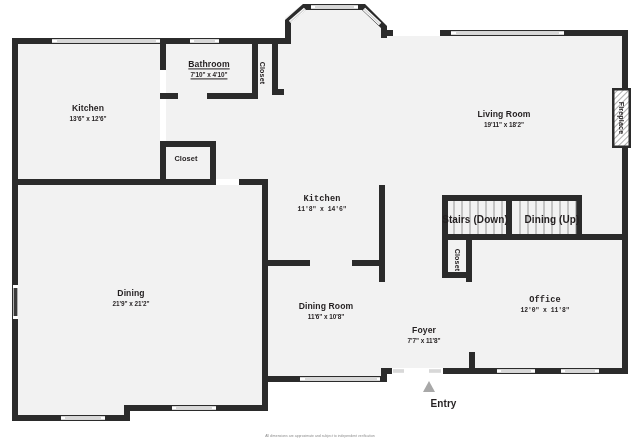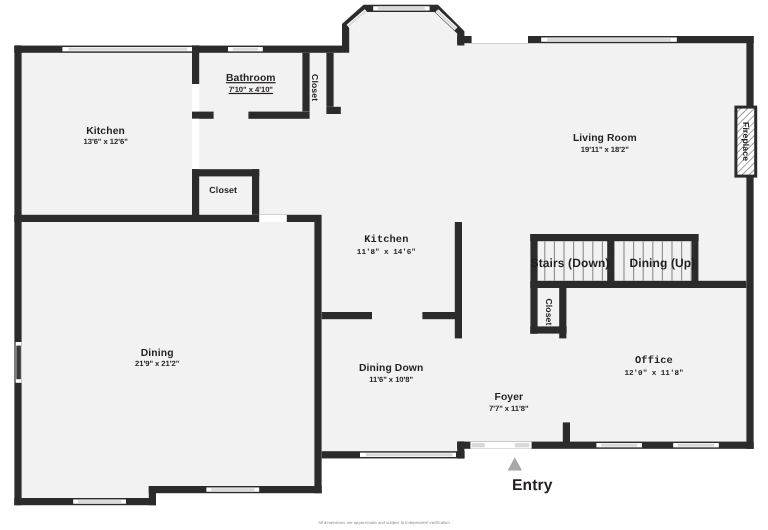--- a/index.html
+++ b/index.html
@@ -62,21 +62,21 @@
   .room-label.vertical {
     transform: translate(-50%, -50%) rotate(90deg);
   }
   .room-label.vertical .rname {
     font-size: 7.2px;
   }
   .room-label.stair .rname {
     font-size: 10px;
   }
   .room-label.entry .rname {
-    font-size: 13px;
+    font-size: 10px;
     margin-left: 29px;
   }
   .disclaimer {
     position: absolute;
     left: 50%;
     transform: translateX(-50%);
     bottom: 4px;
     font-size: 3.4px;
     color: #8a8a8a;
     letter-spacing: 0.05px;
@@ -292,21 +292,21 @@
     <div class="room-label vertical" style="left:457px; top:260px;">
       <span class="rname">Closet</span>
     </div>
 
     <div class="room-label" style="left:131px; top:298px;">
       <span class="rname">Dining</span>
       <span class="rdim">21'9" x 21'2"</span>
     </div>
 
     <div class="room-label" style="left:326px; top:311px;">
-      <span class="rname">Dining Down</span>
+      <span class="rname">Dining Room</span>
       <span class="rdim">11'6" x 10'8"</span>
     </div>
 
     <div class="room-label" style="left:424px; top:335px;">
       <span class="rname">Foyer</span>
       <span class="rdim">7'7" x 11'8"</span>
     </div>
 
     <div class="room-label" style="left:545px; top:305px;font-family:Liberation Mono, monospace;">
       <span class="rname">Office</span>

